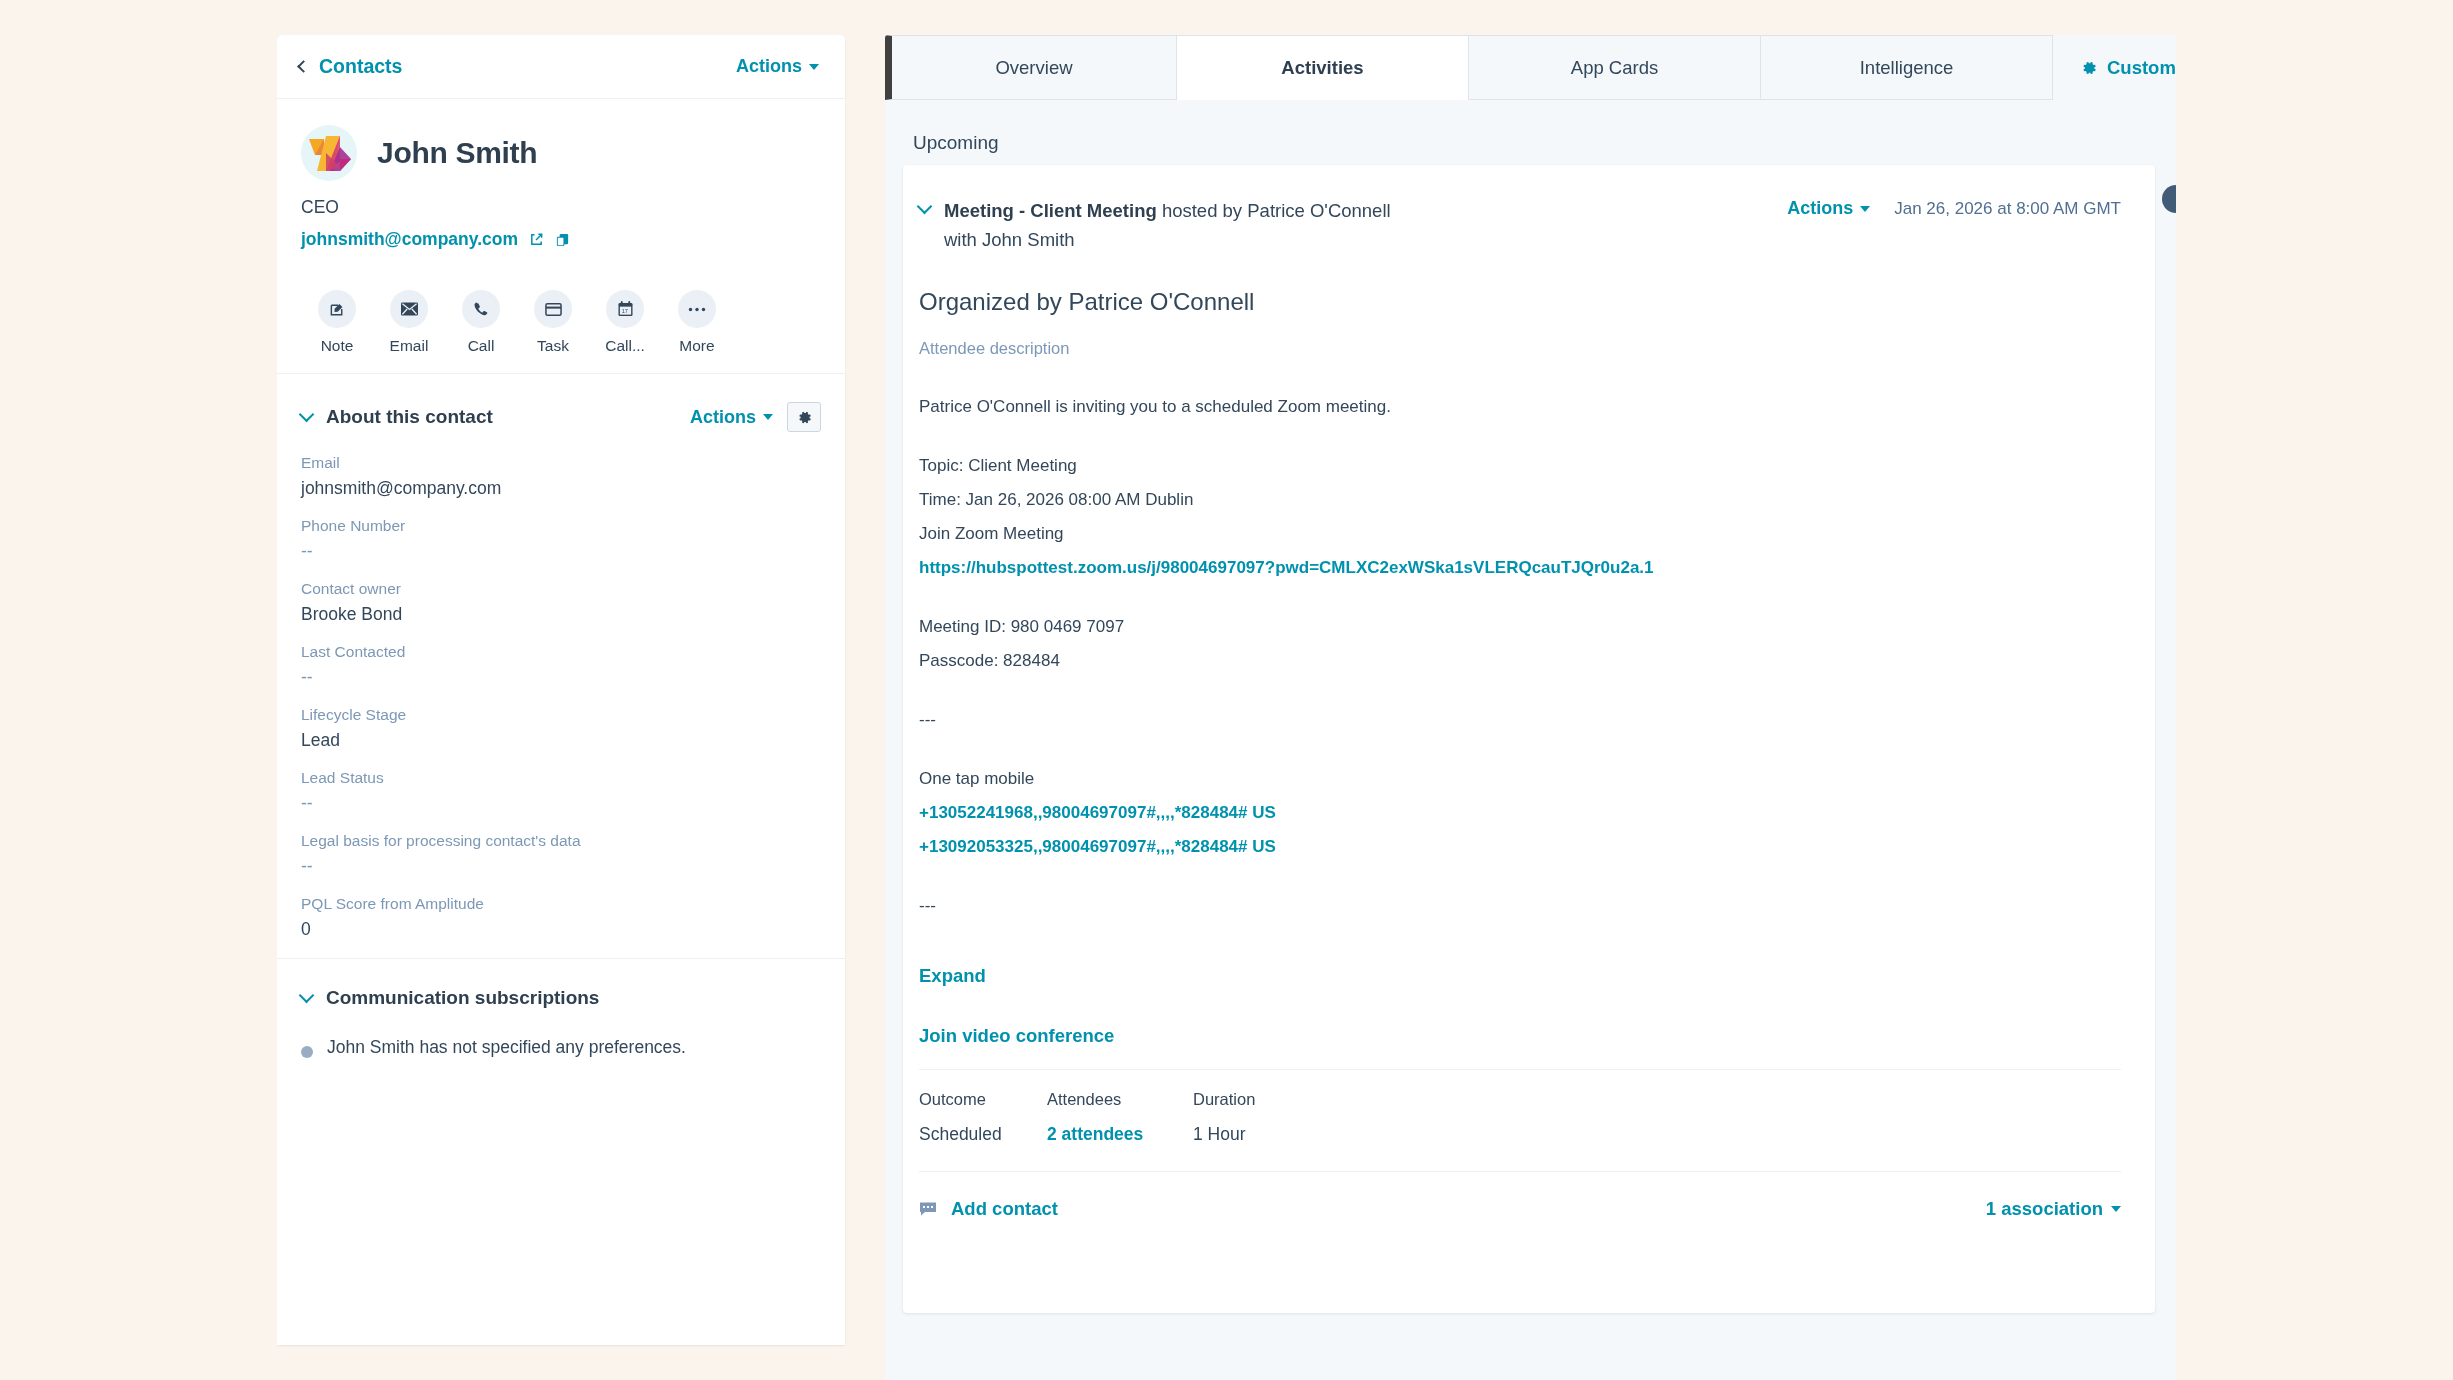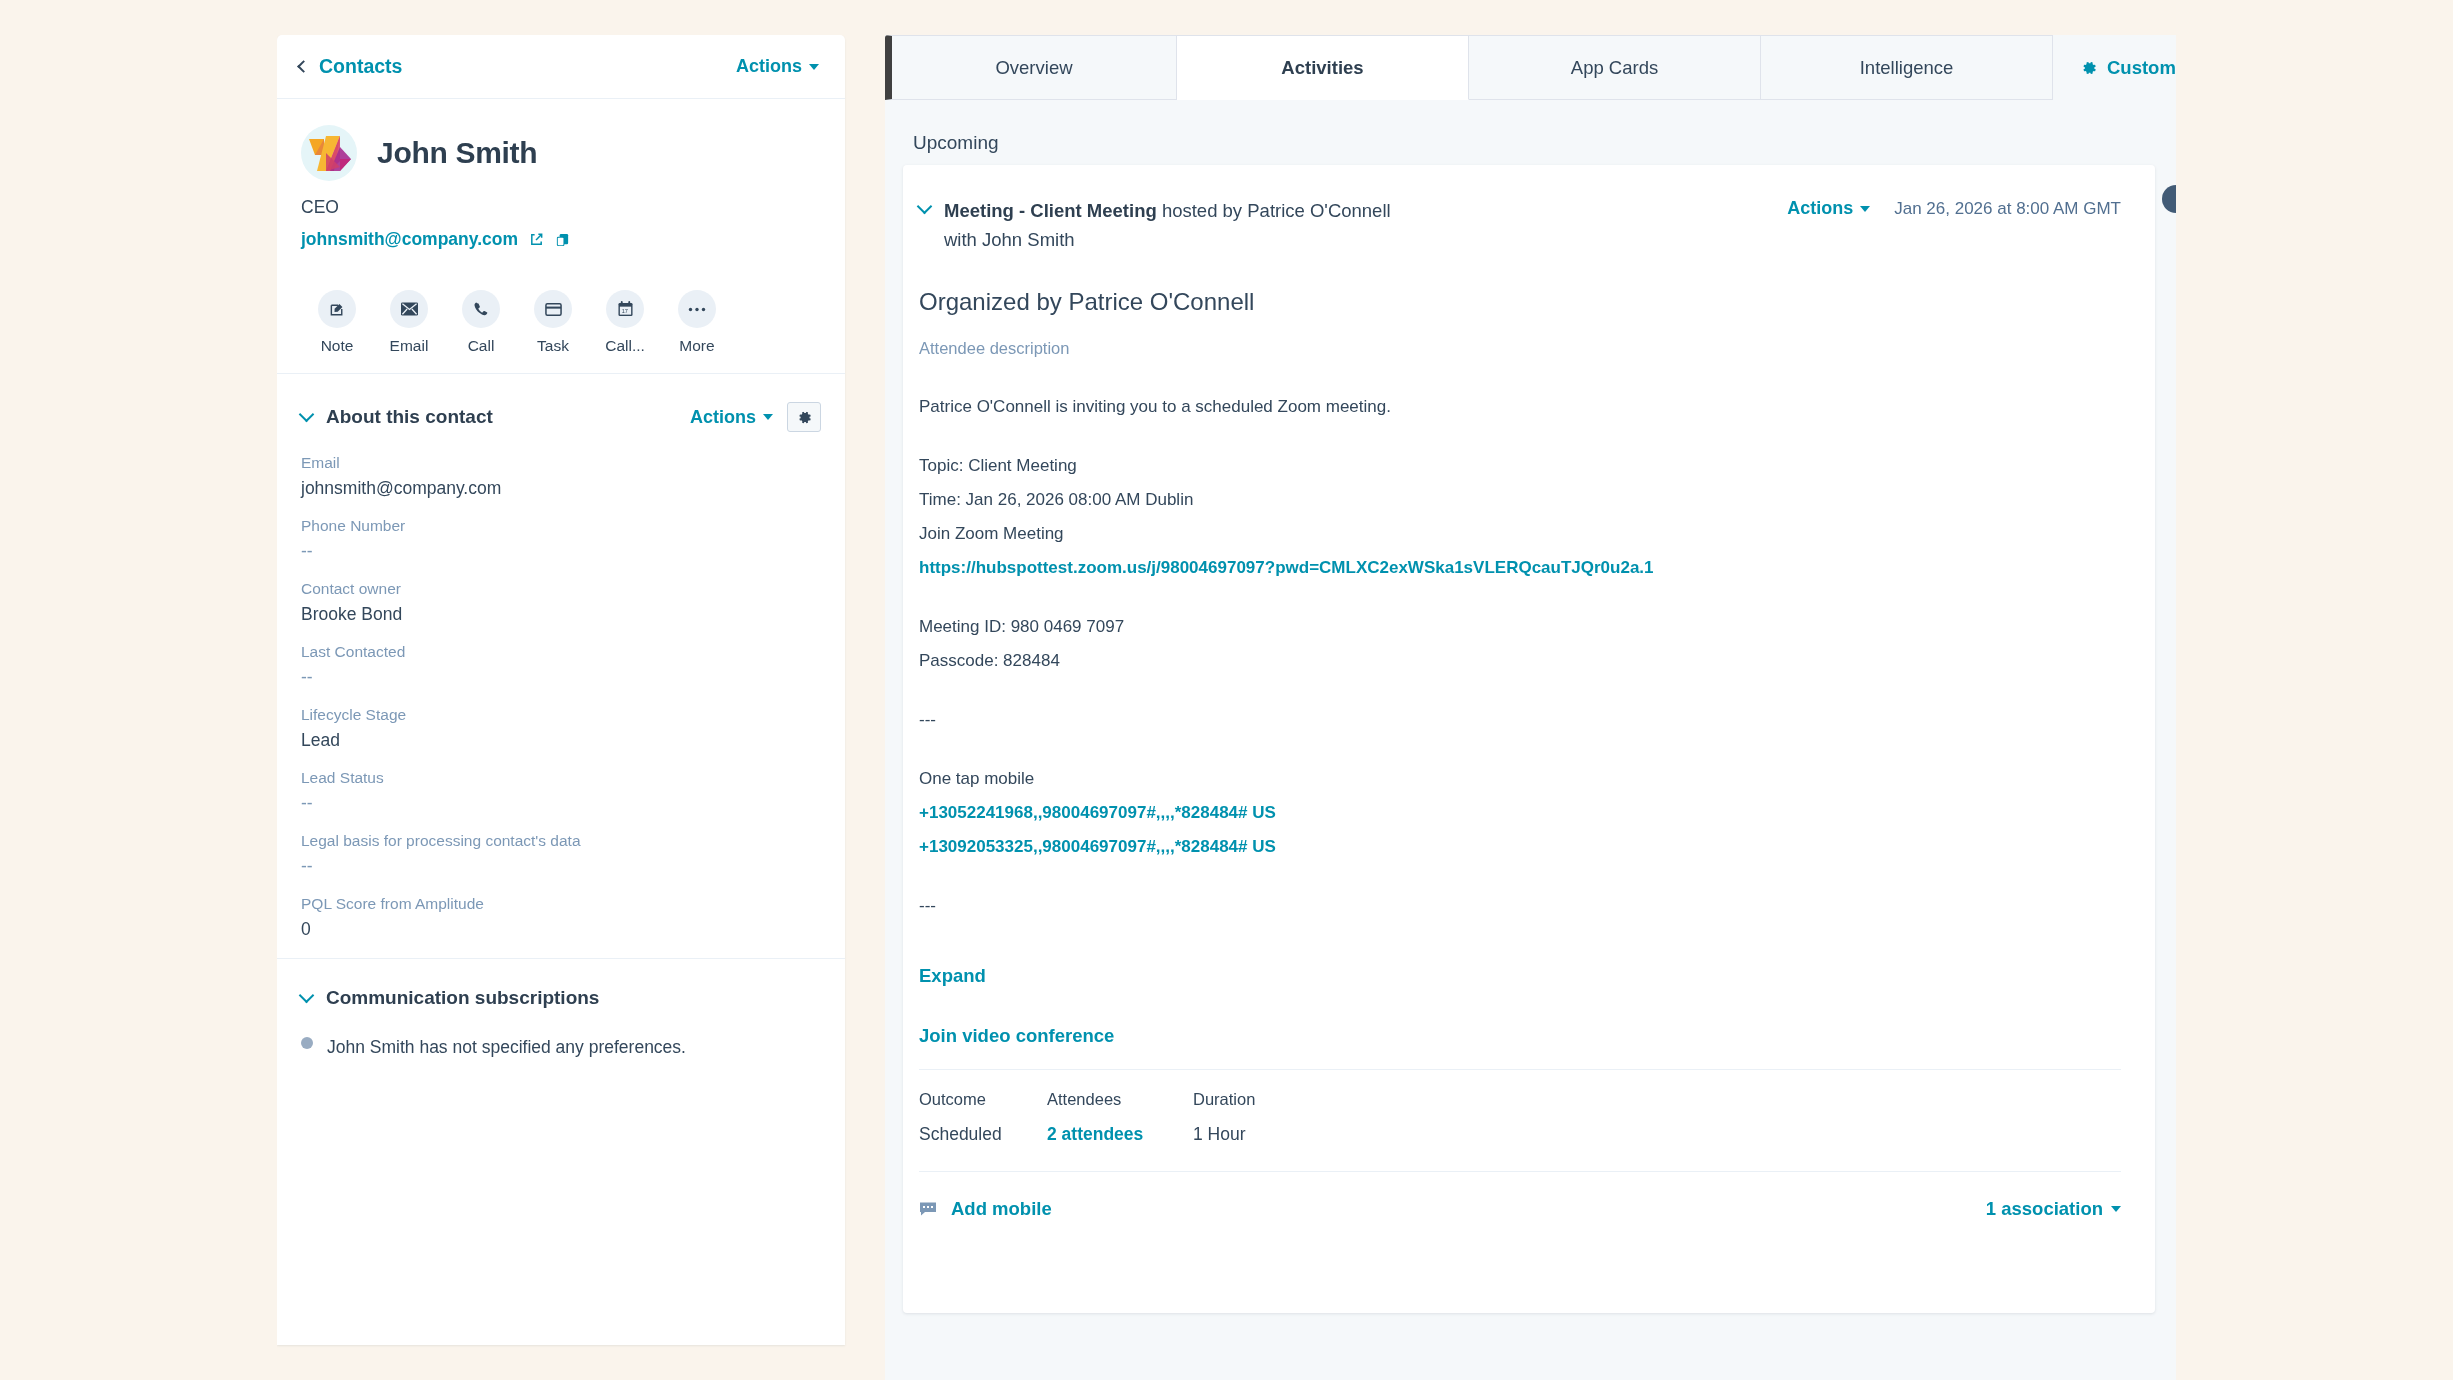--- a/index.html
+++ b/index.html
@@ -96,21 +96,21 @@
 
   .fields { padding-top: 22px; }
   .fld { margin-bottom: 18px; }
   .fld-label { font-size: 15.5px; color: #7c98b6; margin-bottom: 6px; }
   .fld-value { font-size: 17.5px; color: #33475b; }
   .fld-value.dim { color: #7c98b6; }
 
   .sb-divider { height: 1px; background: #eaf0f6; margin-top: 14px; }
 
   .comm-sec { padding: 0 24px; }
-  .comm-note { display: flex; align-items: flex-start; gap: 14px; margin-top: 28px; }
+  .comm-note { display: flex; align-items: flex-end; gap: 14px; margin-top: 28px; }
   .comm-dot { width: 12px; height: 12px; border-radius: 50%; background: #99acc2; flex: 0 0 auto; }
   .comm-text { font-size: 17.5px; color: #33475b; }
 
   
   .main {
     position: absolute; left: 608px; top: 0;
     width: 1291px; height: 1345px;
     background: #f5f8fa;
   }
   .tabstrip { display: flex; height: 65px; align-items: stretch; }
@@ -484,21 +484,21 @@
 
         <div class="foot-sep"></div>
         <div class="card-foot">
           <div class="add-comment">
             <svg width="18" height="16" viewBox="0 0 18 16" fill="#7c98b6">
               <path d="M1 1.5h16v9.5H6l-4 3.5v-3.5H1z"></path>
               <rect x="4" y="5" width="2" height="2" fill="#ffffff"></rect>
               <rect x="8" y="5" width="2" height="2" fill="#ffffff"></rect>
               <rect x="12" y="5" width="2" height="2" fill="#ffffff"></rect>
             </svg>
-            <span>Add mobile</span>
+            <span>Add contact</span>
           </div>
           <div class="assoc">
             <span>1 association</span>
             <span class="caret"></span>
           </div>
         </div>
 
       </div>
     </div>
 

